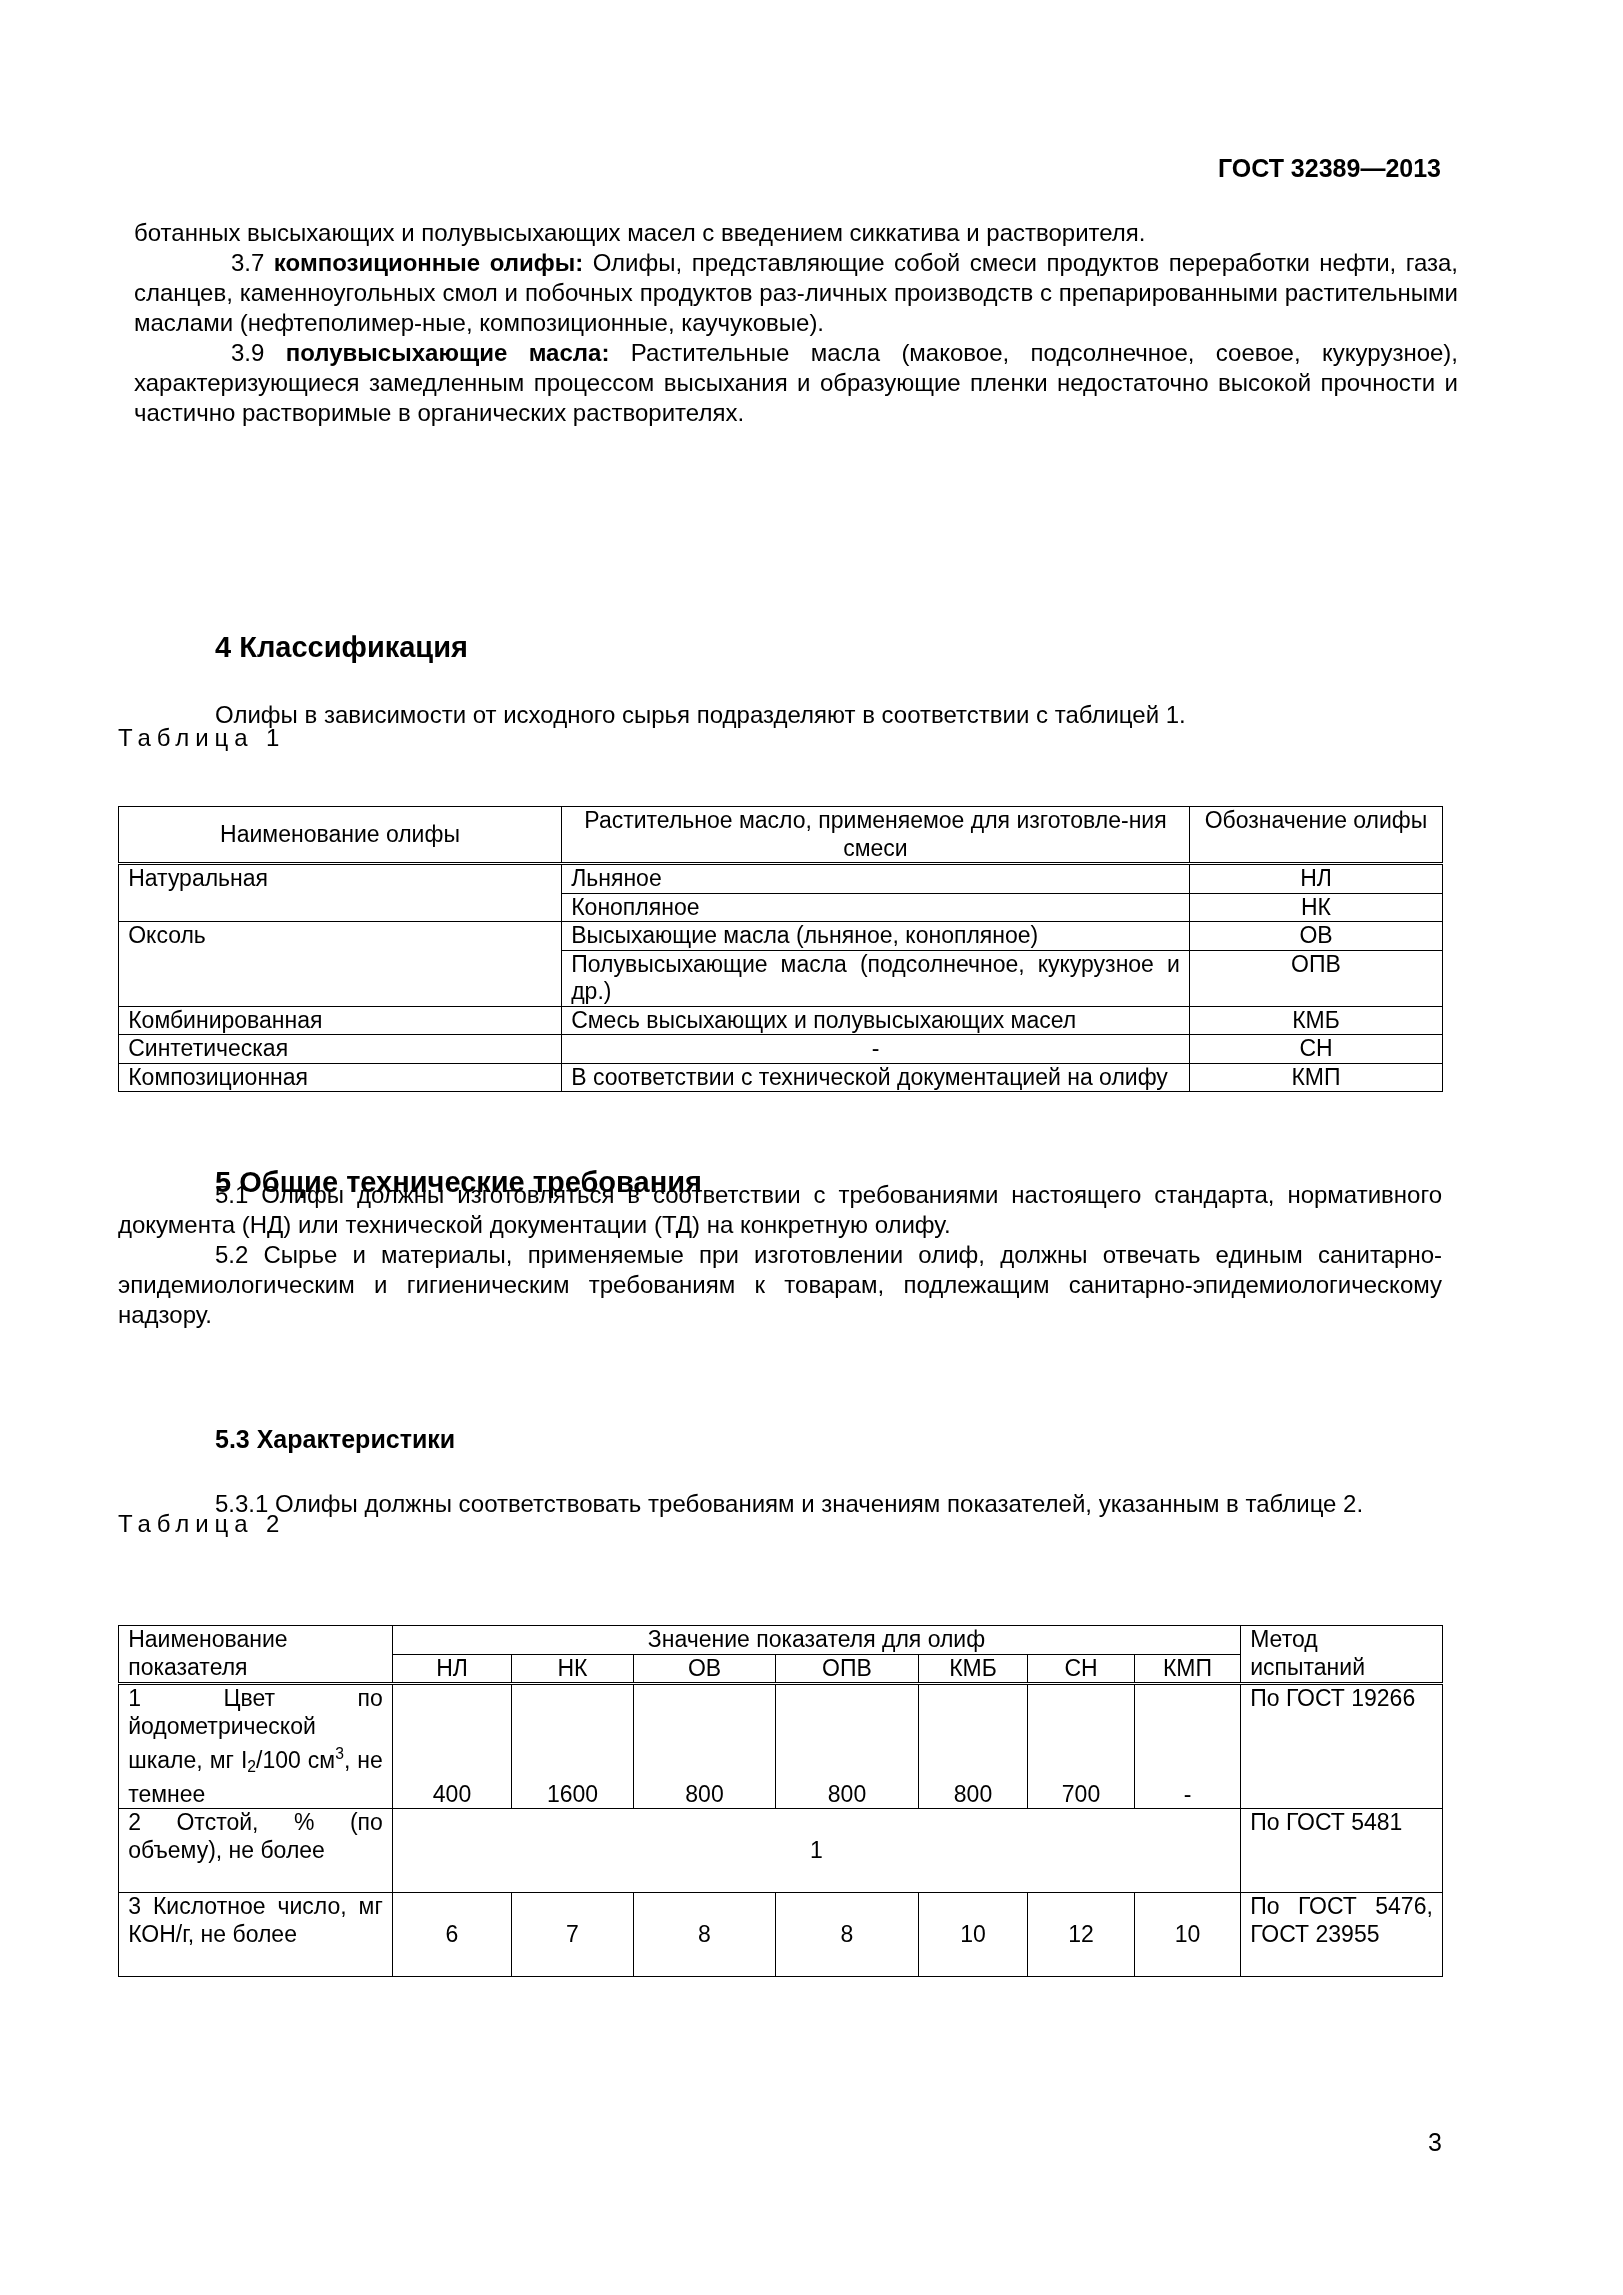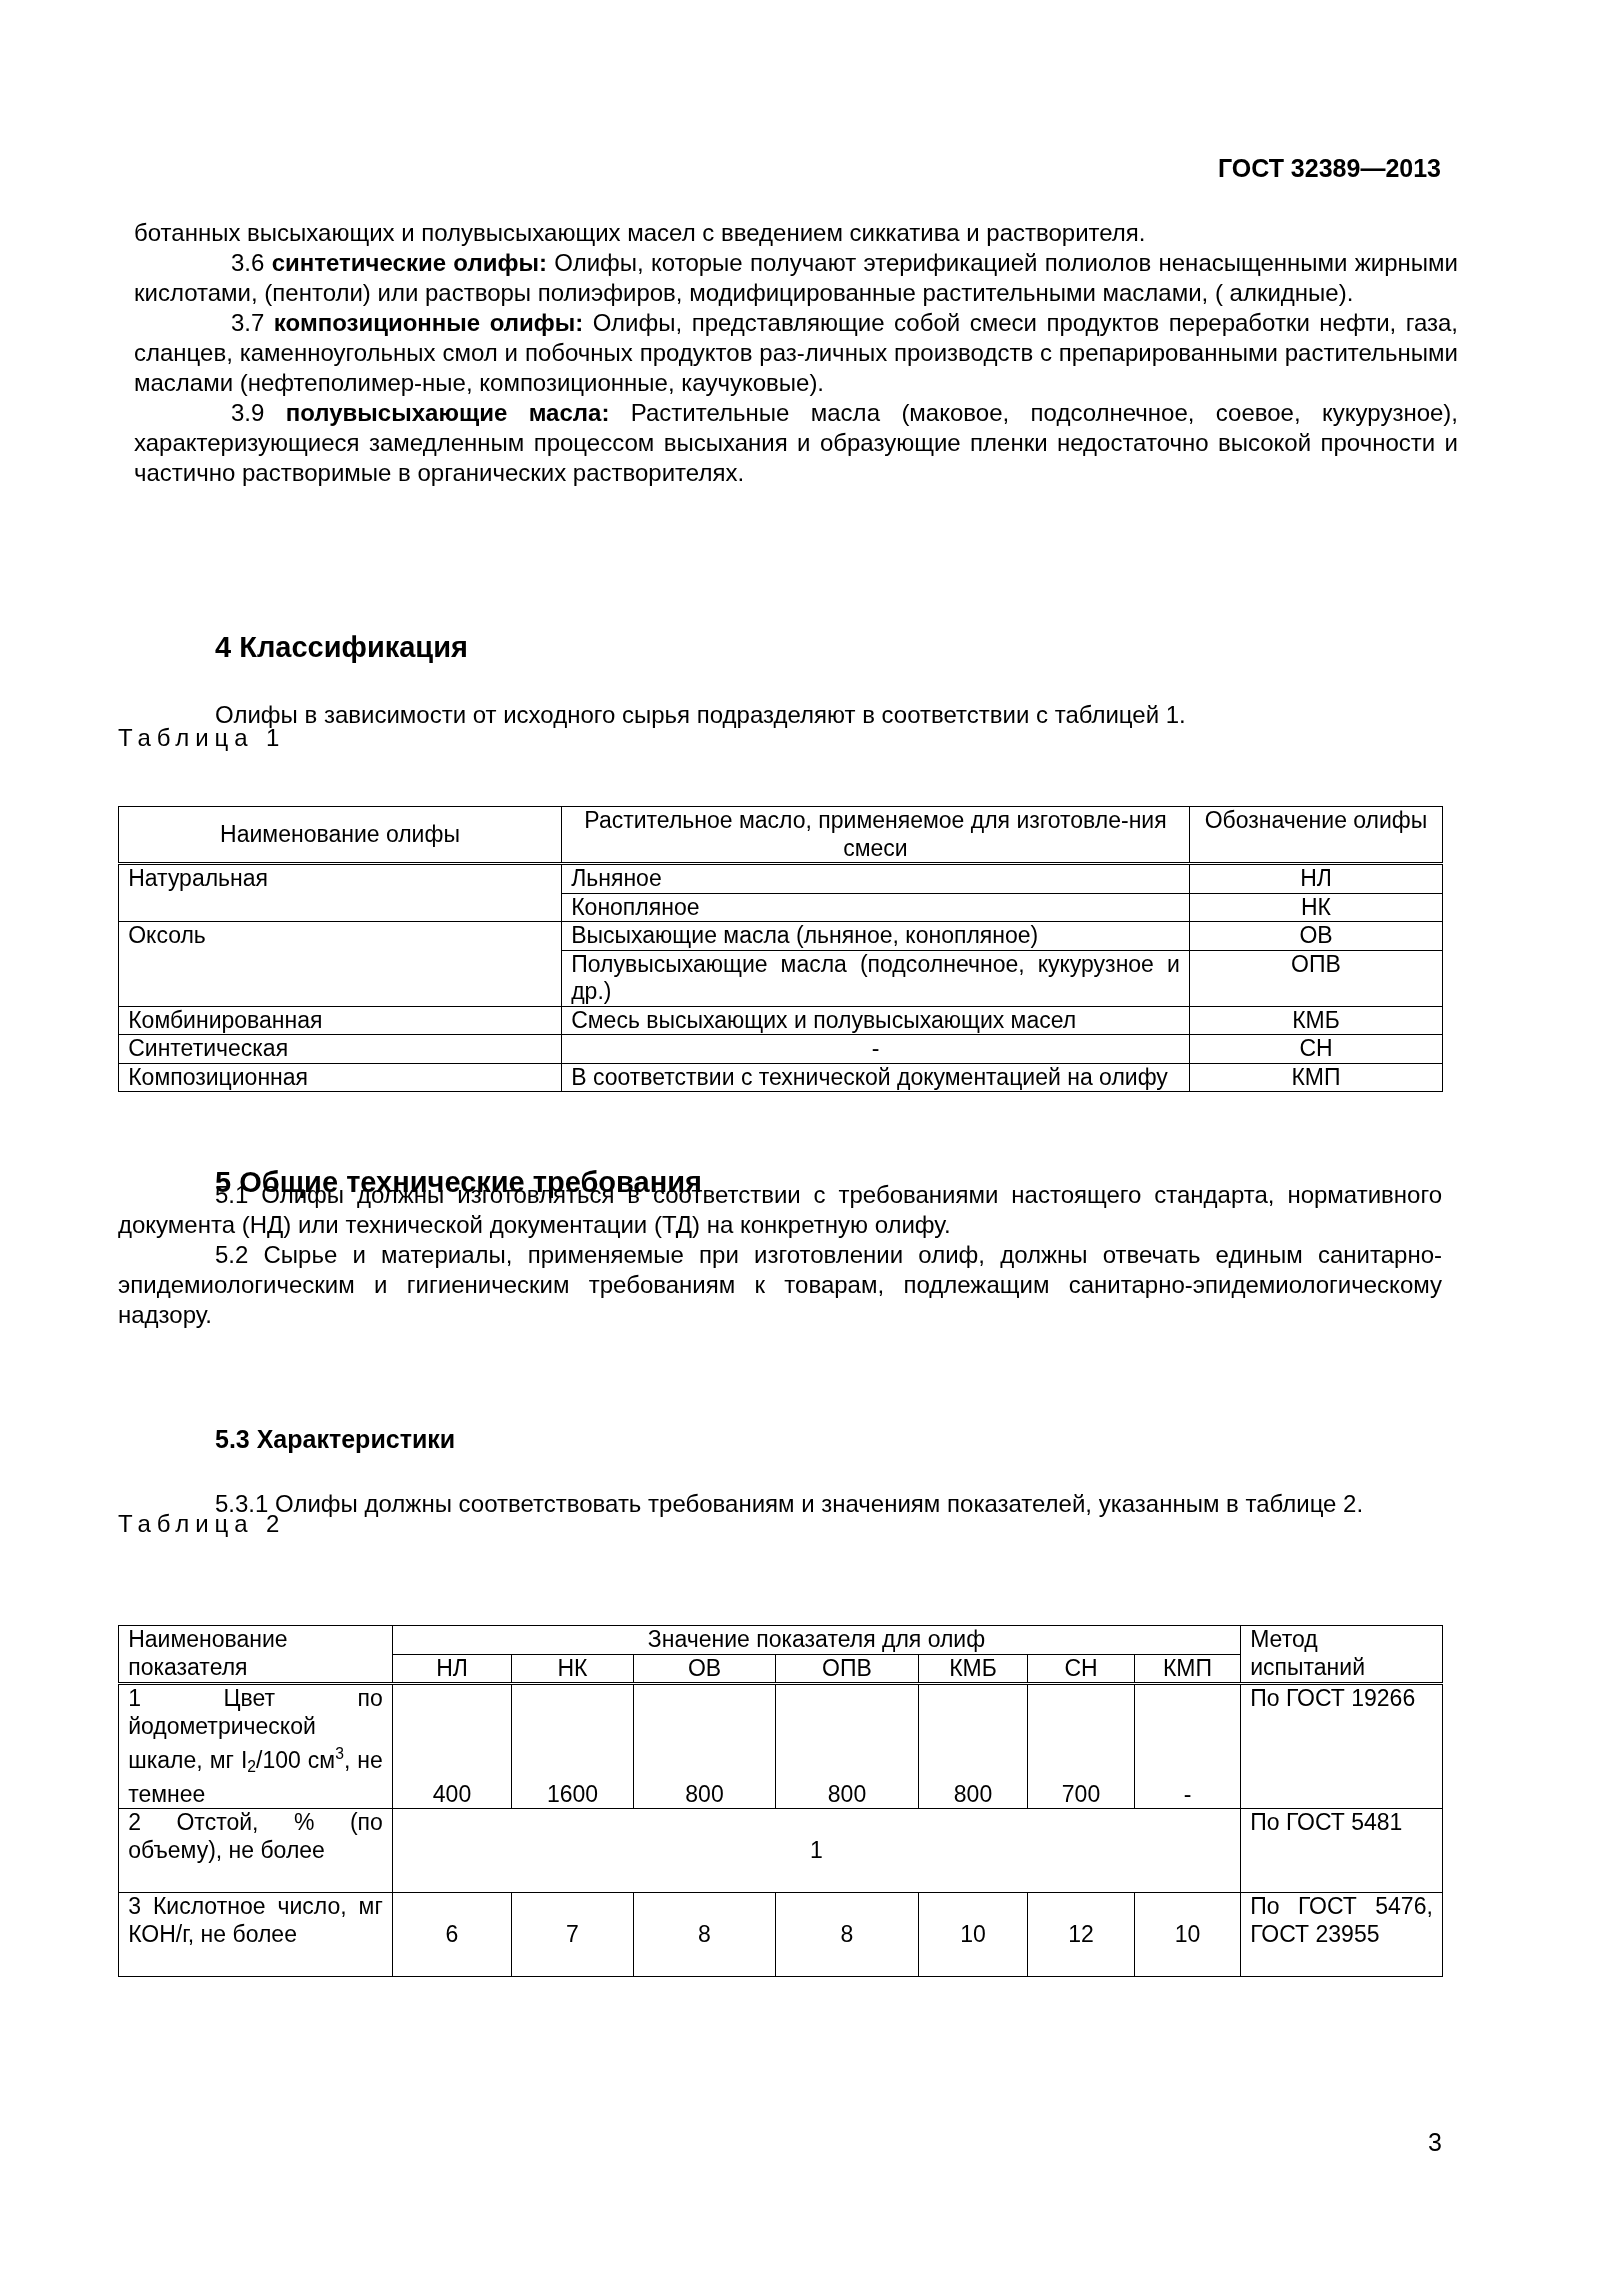--- a/index.html
+++ b/index.html
@@ -24,25 +24,20 @@
   sub { font-size:15.7px; vertical-align:-3.9px; }
   sup { font-size:15.7px; vertical-align:9.2px; }
 </style>
 </head>
 <body>
 
 <div class="page-header">ГОСТ 32389—2013</div>
 
 <div class="body" style="top:218px;margin-left:16px;">
   <p class="p">ботанных высыхающих и полувысыхающих масел с введением сиккатива и растворителя.</p>
-  <p class="p ind">
-    <span>3.6</span>
-    <span class="b">синтетические олифы:</span>
-    <span>Олифы, которые получают этерификацией полиолов ненасыщенными жирными кислотами, (пентоли) или растворы полиэфиров, модифицированные растительными маслами, ( алкидные).</span>
-  </p>
   <p class="p ind">
     <span>3.7</span>
     <span class="b">композиционные олифы:</span>
     <span>Олифы, представляющие собой смеси продуктов переработки нефти, газа, сланцев, каменноугольных смол и побочных продуктов раз-личных производств с препарированными растительными маслами (нефтеполимер-ные, композиционные, каучуковые).</span>
   </p>
   <p class="p ind">
     <span>3.9</span>
     <span class="b">полувысыхающие масла:</span>
     <span>Растительные масла (маковое, подсолнечное, соевое, кукурузное), характеризующиеся замедленным процессом высыхания и образующие пленки недостаточно высокой прочности и частично растворимые в органических растворителях.</span>
   </p>

